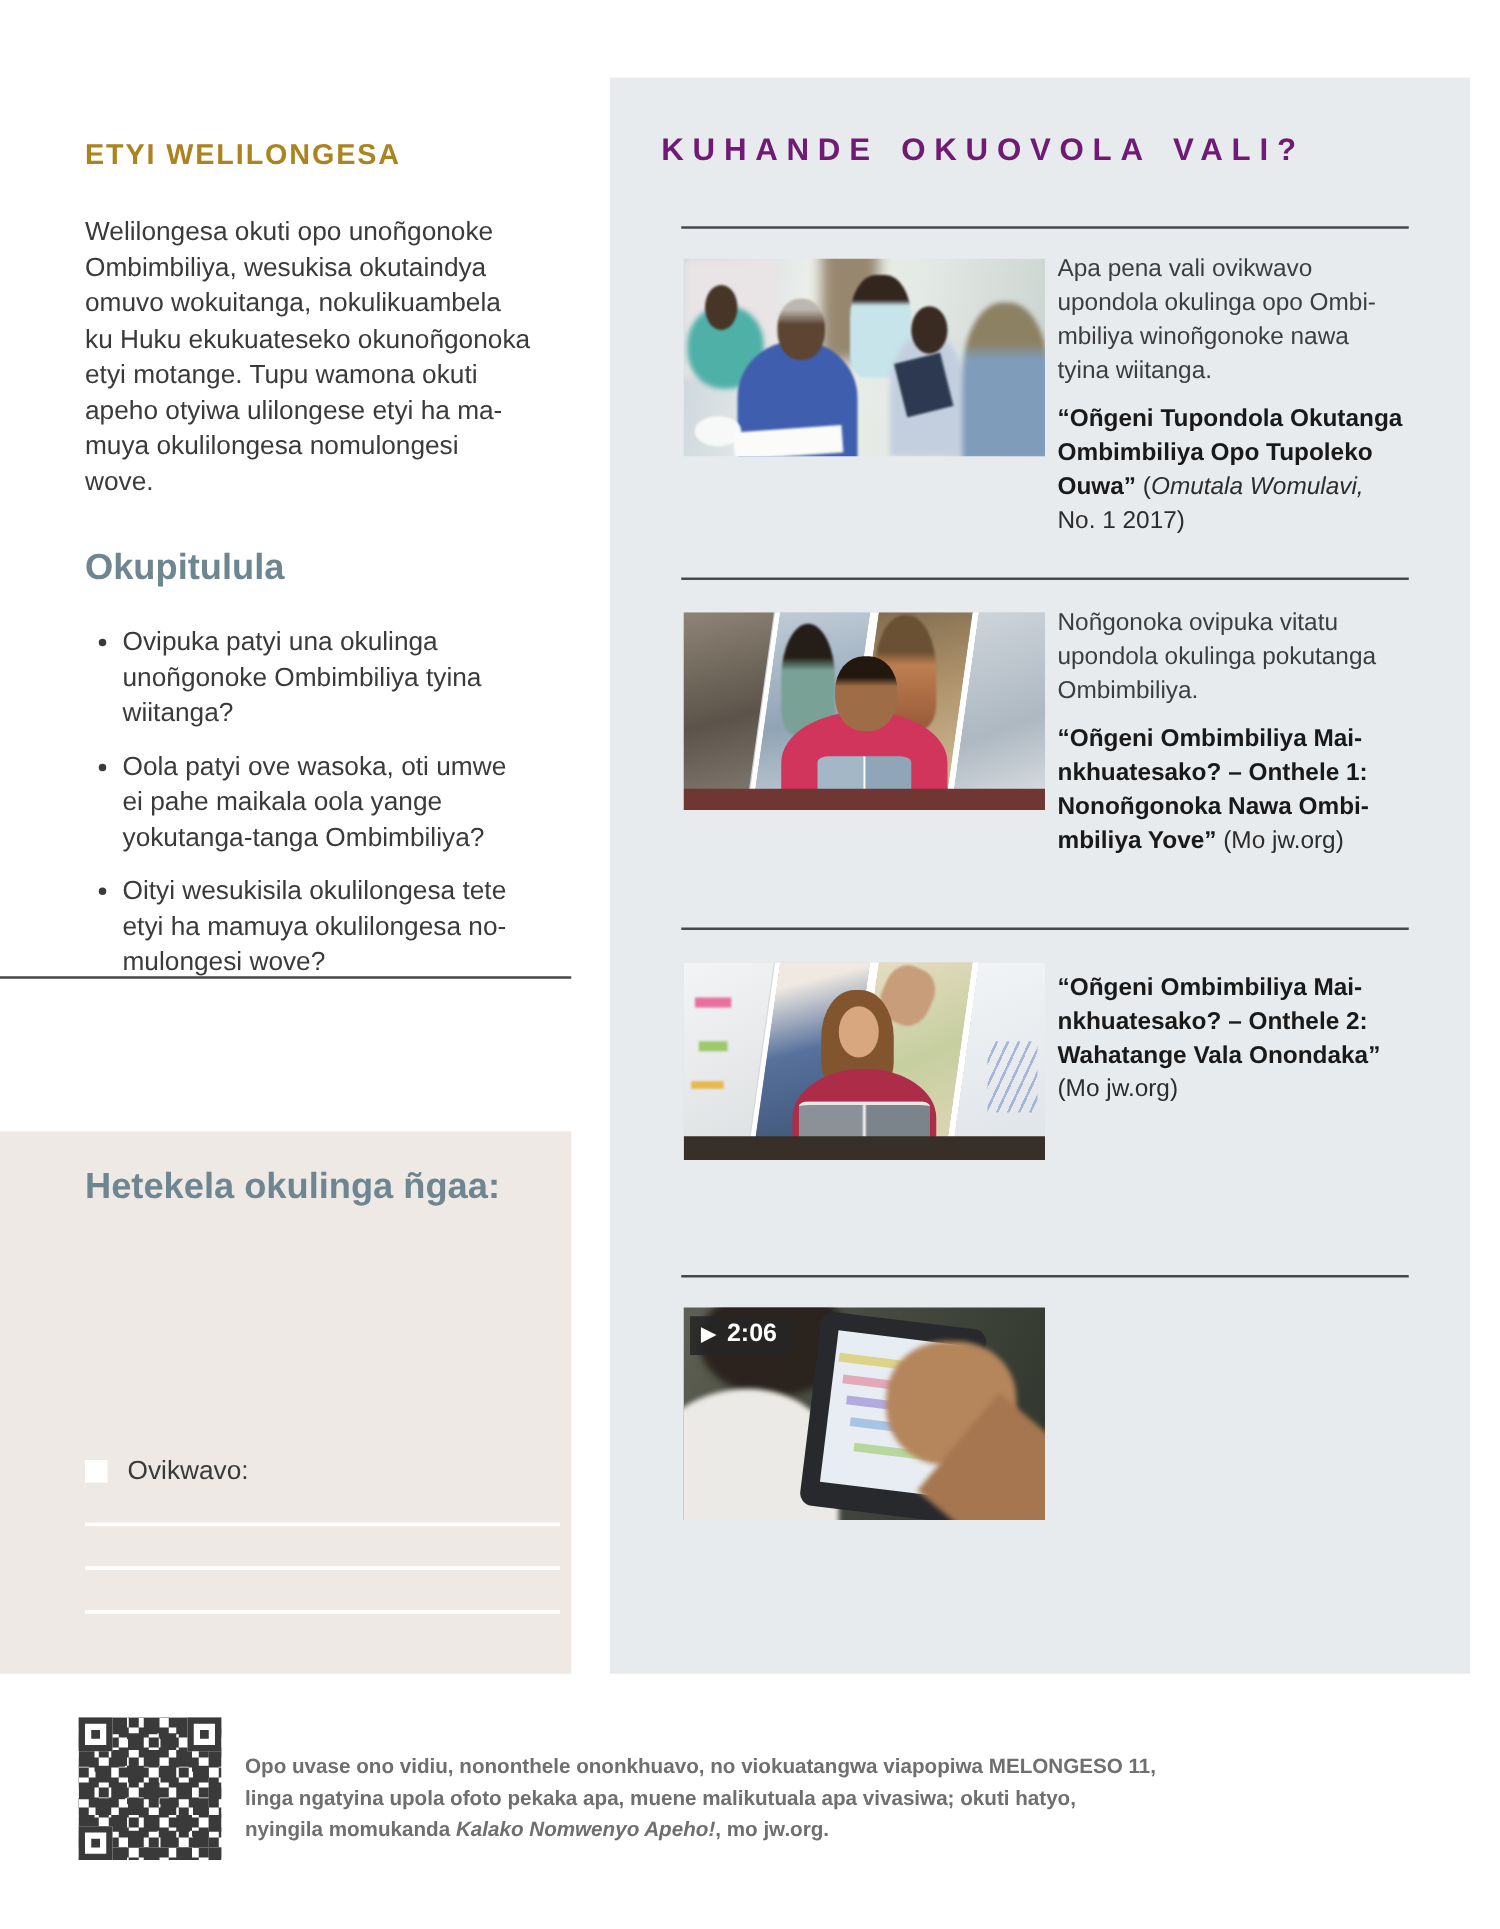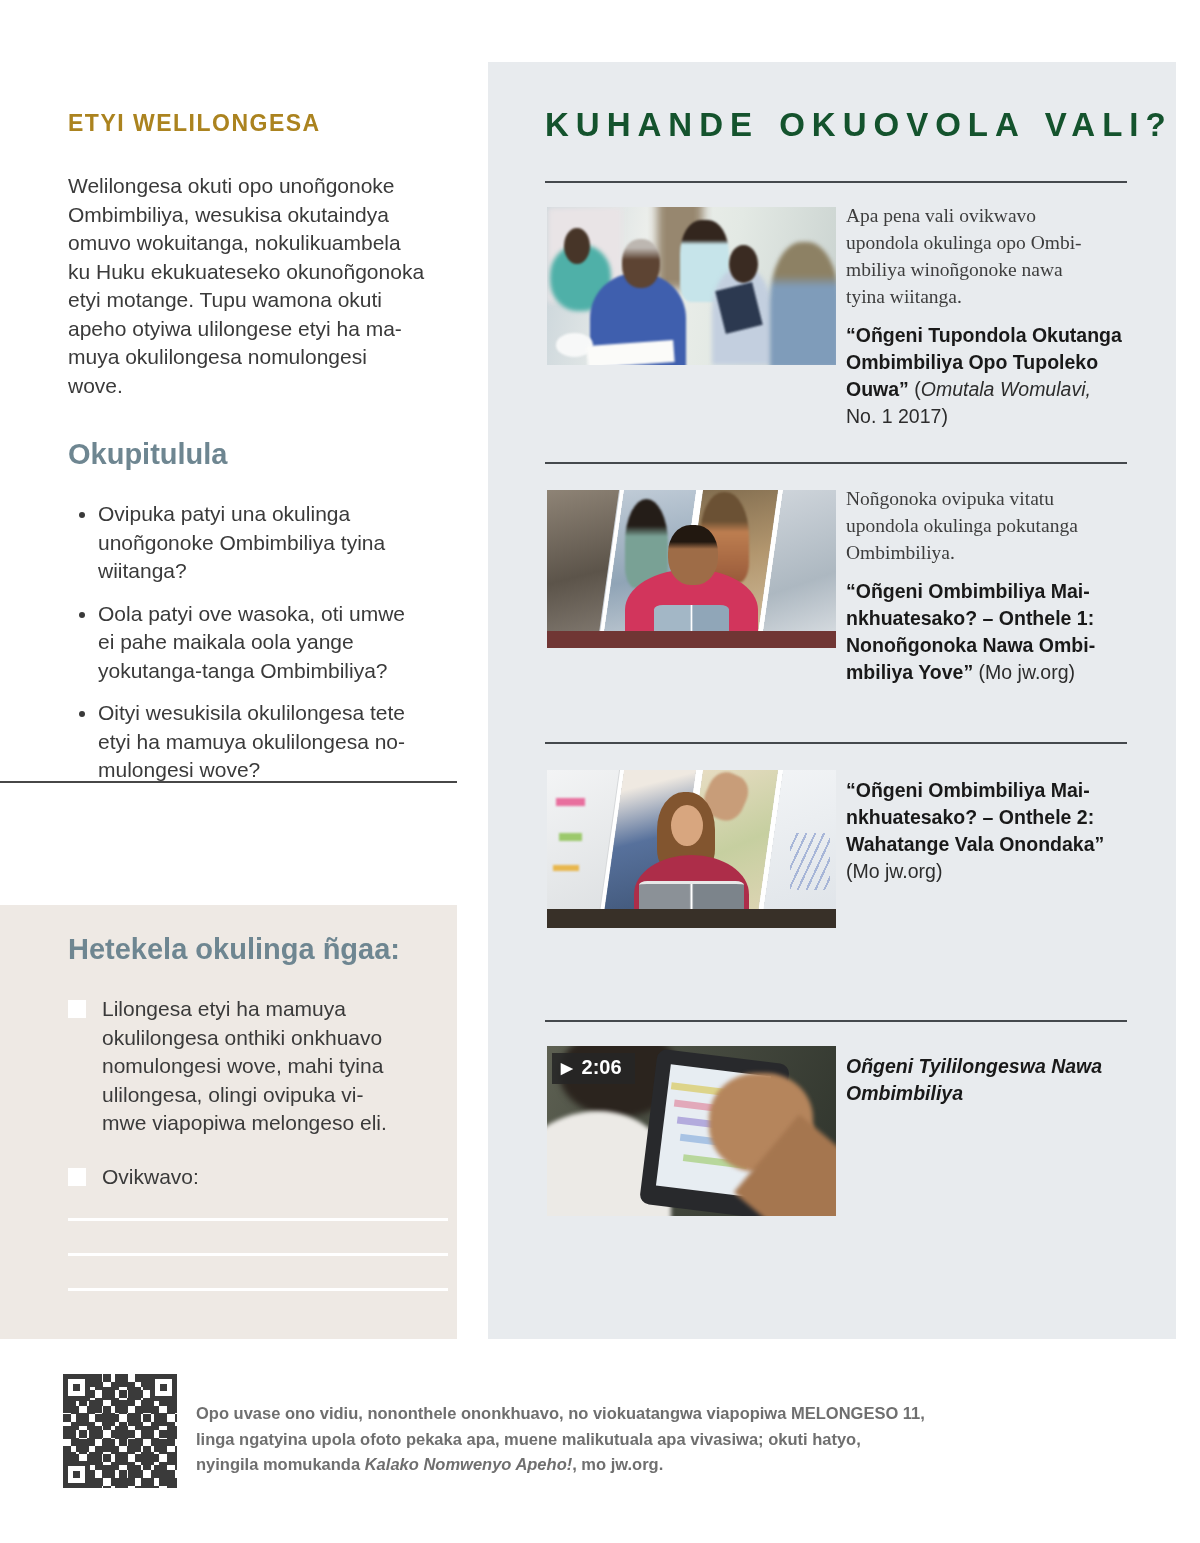--- a/index.html
+++ b/index.html
@@ -28,28 +28,28 @@
   .try-item{position:absolute;left:68px;width:360px;padding-left:34px;box-sizing:border-box;}
   .try-item-1{top:90px;}
   .try-item-2{top:258px;}
   .try-item .txt{font-size:21px;line-height:28.5px;}
   .cb{position:absolute;left:0;top:5px;width:18px;height:18px;background:#ffffff;}
   .try-line{position:absolute;left:68px;width:380px;height:3px;background:#ffffff;}
   .try-line-1{top:313px;} .try-line-2{top:348px;} .try-line-3{top:383px;}
 
   
   .panel{position:absolute;left:488px;top:62px;width:688px;height:1277px;background:#e8ebee;}
-  .panel-title{position:absolute;left:57px;top:44px;font-size:33px;font-weight:bold;
-           letter-spacing:7px;word-spacing:4px;color:#14532d;margin:0;}
+  .panel-title{position:absolute;left:41px;top:44px;font-size:25px;font-weight:bold;
+           letter-spacing:7px;word-spacing:4px;color:#701a75;margin:0;}
   .hr{position:absolute;left:57px;width:582px;height:2px;background:#45494d;}
   .hr1{top:119px;} .hr2{top:400px;} .hr3{top:680px;} .hr4{top:958px;}
   .row{position:absolute;left:59px;width:600px;}
   .row1{top:145px;} .row2{top:428px;} .row3{top:708px;} .row4{top:984px;}
   .rtext{position:absolute;left:299px;top:-5px;width:300px;}
-  .rtext .desc{font-size:19.5px;line-height:27px;color:#3d3d3d;margin:0;font-family:Liberation Serif, serif;}
+  .rtext .desc{font-size:19.5px;line-height:27px;color:#3d3d3d;margin:0;}
   .rtext .ref{font-size:19.5px;line-height:27px;color:#191919;font-weight:bold;margin:12px 0 0 0;}
   .rtext .rn{font-weight:normal;color:#2c2c2c;}
   .rtext .ri{font-weight:normal;font-style:italic;color:#2c2c2c;}
   .rtext .bi{font-style:italic;}
 
   
   .photo{position:absolute;left:0;top:0;width:289px;height:158px;overflow:hidden;background:#cfd4d8;}
   .row4 .photo{height:170px;}
   .photo i{position:absolute;display:block;}
 
@@ -158,28 +158,20 @@
       <li class="pre">Oityi wesukisila okulilongesa tete
 etyi ha mamuya okulilongesa no-
 mulongesi wove?</li>
     </ul>
   </div>
 
   <div class="l-divider"></div>
 
   <div class="try-box">
     <h2 class="try-title">Hetekela okulinga ñgaa:</h2>
-    <div class="try-item try-item-1">
-      <span class="cb"></span>
-      <span class="txt pre">Lilongesa etyi ha mamuya
-okulilongesa onthiki onkhuavo
-nomulongesi wove, mahi tyina
-ulilongesa, olingi ovipuka vi-
-mwe viapopiwa melongeso eli.</span>
-    </div>
     <div class="try-item try-item-2">
       <span class="cb"></span>
       <span class="txt pre">Ovikwavo:</span>
     </div>
     <div class="try-line try-line-1"></div>
     <div class="try-line try-line-2"></div>
     <div class="try-line try-line-3"></div>
   </div>
 
   <div class="panel">
@@ -278,22 +270,20 @@
           <i class="i4b i4b4"></i>
           <i class="i4b i4b5"></i>
         <i class="i4hn"></i>
           <i class="i4ar"></i>
         <div class="vbadge">
           <span class="play">▶</span>
           <span>2:06</span>
         </div>
       </div>
       <div class="rtext">
-        <p class="ref pre bi">Oñgeni Tyililongeswa Nawa
-Ombimbiliya</p>
       </div>
     </div>
   </div>
 
   <div class="qr">
     <span class="fd fd-tl"></span>
     <span class="fd fd-tr"></span>
     <span class="fd fd-bl"></span>
   </div>
   <div class="f-text">

